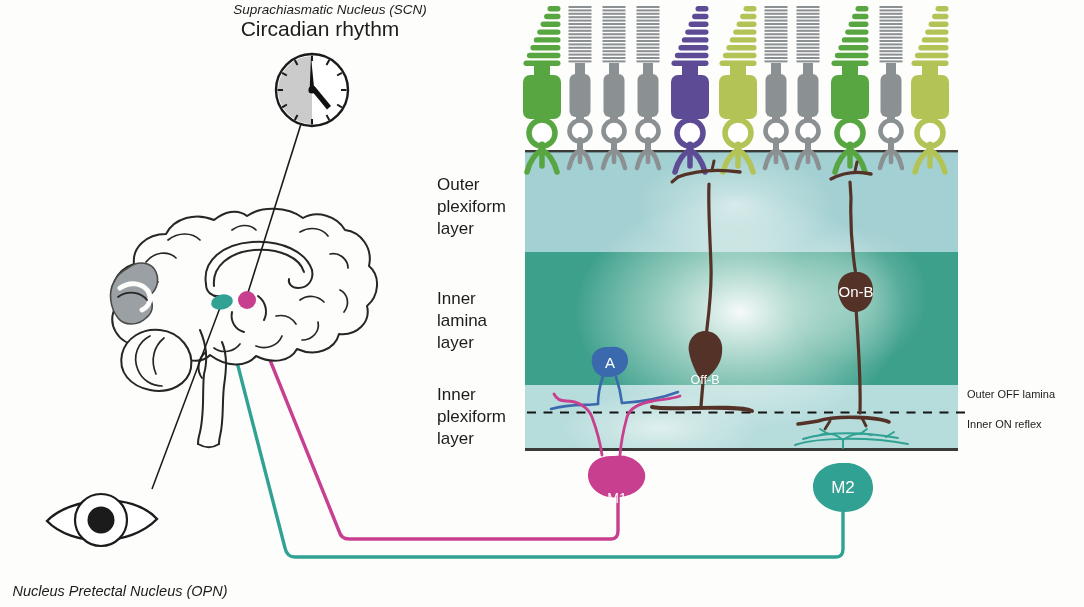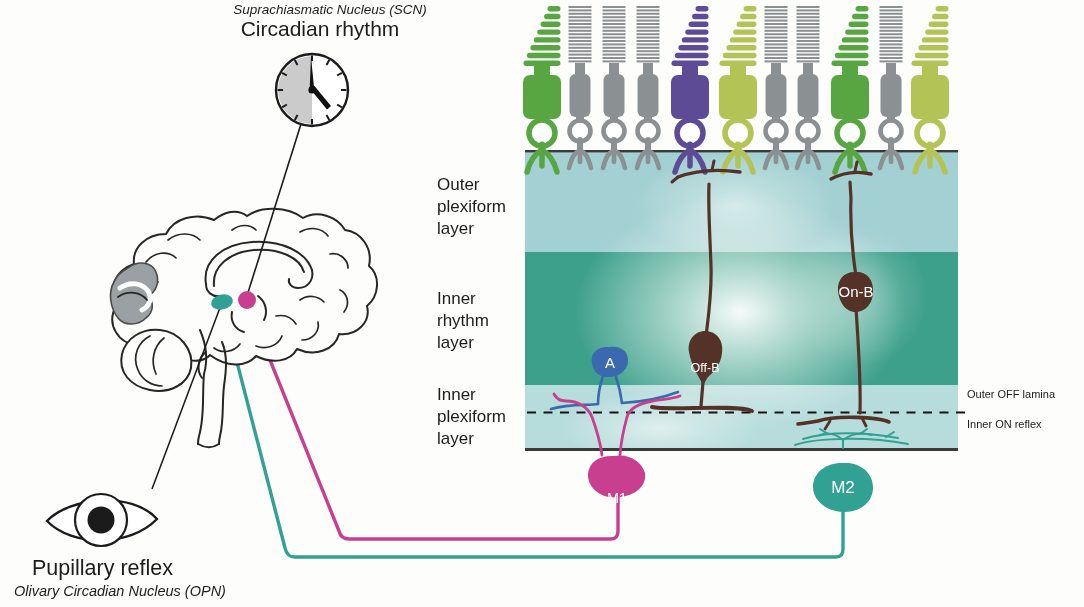--- a/index.html
+++ b/index.html
@@ -411,41 +411,40 @@
   <g stroke="#1b1b1b" fill="#ffffff">
     <path d="M 47,521 C 70,497 132,491 157,519 C 130,547 72,547 47,521 Z" stroke-width="2.4"></path>
     <circle cx="101" cy="520" r="26" stroke-width="2.2"></circle>
     <circle cx="101" cy="520" r="13.5" fill="#1b1b1b" stroke="none"></circle>
   </g>
 </svg>
 
 <div class="txt center ital" style="left:205px;top:2px;width:250px;font-size:13.5px;">Suprachiasmatic Nucleus (SCN)</div>
 <div class="txt center" style="left:215px;top:17px;width:210px;font-size:21px;">Circadian rhythm</div>
 
-<div class="txt center" style="left:15px;top:556px;width:175px;font-size:21.5px;">Pupillary reflex</div>
-<div class="txt center ital" style="left:0px;top:583px;width:240px;font-size:14.5px;">Olivary Circadian Nucleus (OPN)</div>
+<div class="txt center ital" style="left:0px;top:583px;width:240px;font-size:14.5px;">Nucleus Pretectal Nucleus (OPN)</div>
 
 <div class="layer-label" style="left:437px;top:174px;">
   <span>Outer</span><br>
   <span>plexiform</span><br>
   <span>layer</span>
 </div>
 <div class="layer-label" style="left:437px;top:288px;">
   <span>Inner</span><br>
-  <span>rhythm</span><br>
+  <span>lamina</span><br>
   <span>layer</span>
 </div>
 <div class="layer-label" style="left:437px;top:384px;">
   <span>Inner</span><br>
   <span>plexiform</span><br>
   <span>layer</span>
 </div>
 
 <div class="lamina-label" style="left:967px;top:388px;">Outer OFF lamina</div>
 <div class="lamina-label" style="left:967px;top:418px;">Inner ON reflex</div>
 
 <div class="cell-label" style="left:610px;top:362px;font-size:15px;">A</div>
-<div class="cell-label" style="left:705px;top:368px;font-size:12.5px;">Off-B</div>
+<div class="cell-label" style="left:705px;top:380px;font-size:12.5px;">Off-B</div>
 <div class="cell-label" style="left:856px;top:291px;font-size:15px;">On-B</div>
 <div class="cell-label" style="left:617px;top:498px;font-size:14px;text-align:center;">M1</div>
 <div class="cell-label" style="left:843px;top:488px;font-size:17px;">M2</div>
 
 </div>
 
 </body></html>

